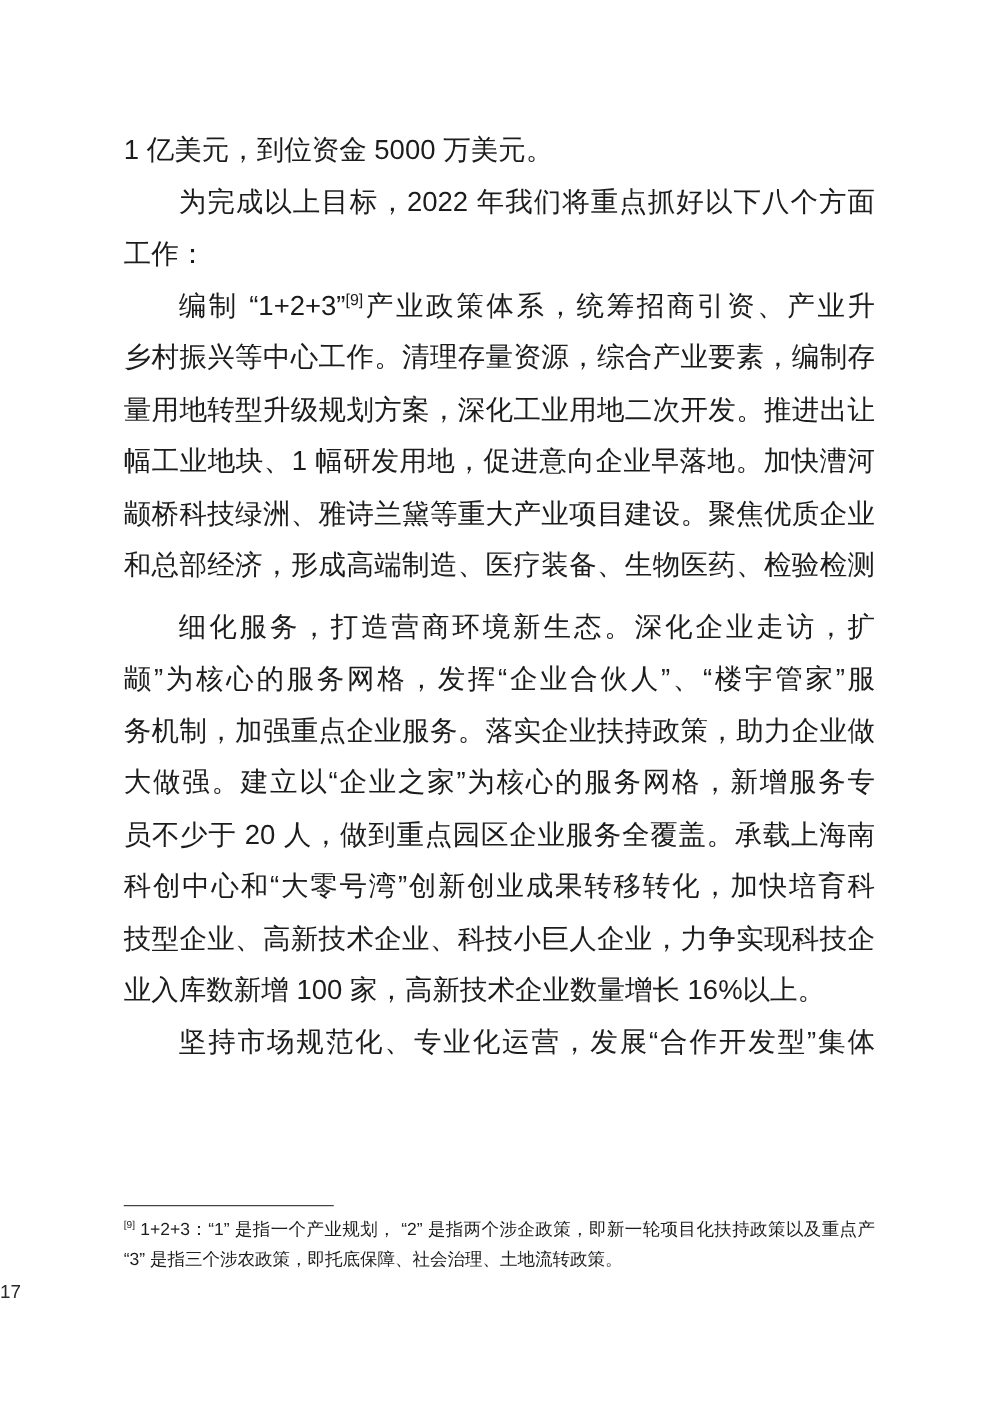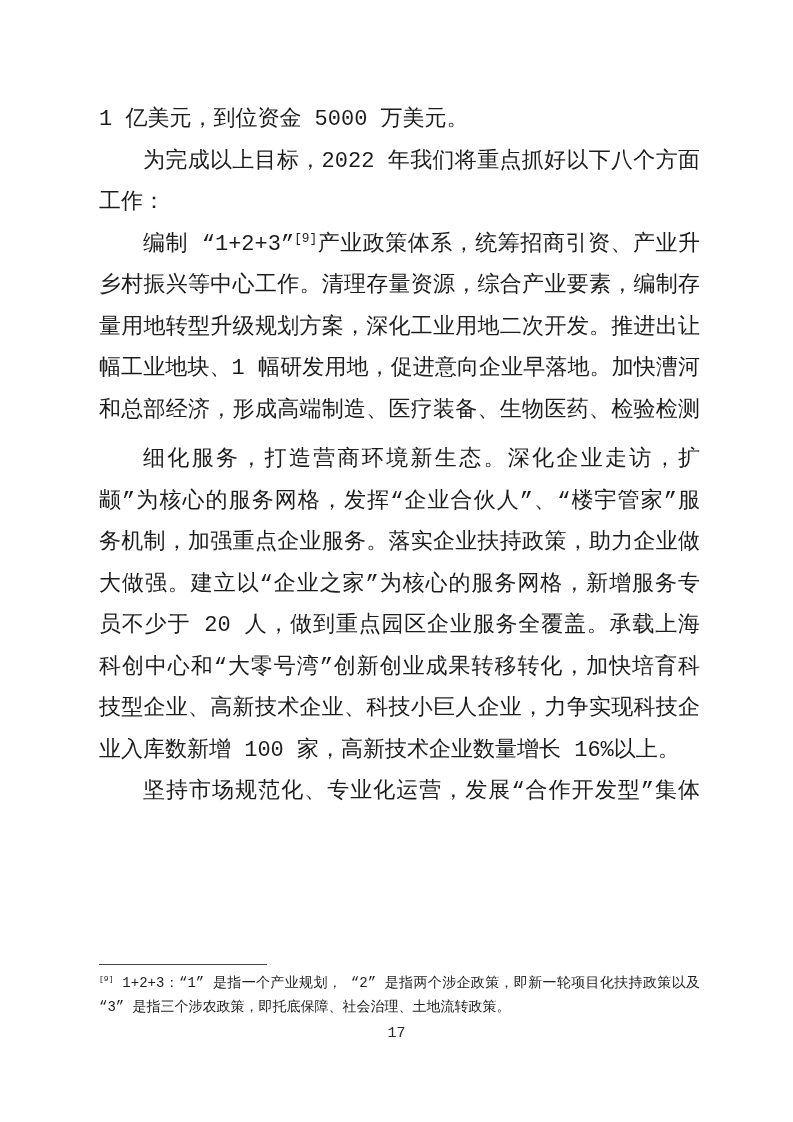--- a/index.html
+++ b/index.html
@@ -3,21 +3,21 @@
 <meta charset="utf-8">
 <style>
   html, body { margin: 0; padding: 0; }
   body { background: #ffffff; }
   .page {
     position: relative;
     width: 793px;
     height: 1122px;
     background: #ffffff;
     color: #1c1c1c;
-    font-family: Liberation Mono, monospace;
+    font-family: Liberation Sans, sans-serif;
     overflow: hidden;
   }
   .body-text {
     position: absolute;
     left: 99px;
     top: 99px;
     width: 601px;
     font-size: 22px;
   }
   .para { margin: 0; }
@@ -57,21 +57,21 @@
   }
   .footnote .line {
     height: 24px;
     line-height: 24px;
   }
   .page-number {
     position: absolute;
     left: 0;
     top: 1025px;
     width: 100%;
-    text-align: center;
+    text-align: left;
     font-size: 15px;
     color: #2a2a2a;
   }
 </style>
 </head>
 <body>
 
 <div class="page">
   <div class="body-text" id="body-text">
       <div class="para body">
@@ -79,20 +79,21 @@
       </div>
       <div class="para body indent">
         <div class="line first stretch"><span>为完成以上目标，2022 年我们将重点抓好以下八个方面的</span></div>
         <div class="line"><span>工作：</span></div>
       </div>
       <div class="para body indent">
         <div class="line first stretch"><span>编制 “1+2+3”</span><sup class="ref">[9]</sup><span>产业政策体系，统筹招商引资、产业升级、</span></div>
         <div class="line stretch"><span>乡村振兴等中心工作。清理存量资源，综合产业要素，编制存</span></div>
         <div class="line stretch"><span>量用地转型升级规划方案，深化工业用地二次开发。推进出让 4</span></div>
         <div class="line stretch"><span>幅工业地块、1 幅研发用地，促进意向企业早落地。加快漕河泾</span></div>
+        <div class="line stretch"><span>颛桥科技绿洲、雅诗兰黛等重大产业项目建设。聚焦优质企业</span></div>
         <div class="line stretch"><span>和总部经济，形成高端制造、医疗装备、生物医药、检验检测</span></div>
       </div>
       <div class="para body indent gap-before">
         <div class="line first stretch"><span>细化服务，打造营商环境新生态。深化企业走访，扩大“金</span></div>
         <div class="line stretch"><span>颛”为核心的服务网格，发挥“企业合伙人”、“楼宇管家”服</span></div>
         <div class="line stretch"><span>务机制，加强重点企业服务。落实企业扶持政策，助力企业做</span></div>
         <div class="line stretch"><span>大做强。建立以“企业之家”为核心的服务网格，新增服务专</span></div>
         <div class="line stretch"><span>员不少于 20 人，做到重点园区企业服务全覆盖。承载上海南部</span></div>
         <div class="line stretch"><span>科创中心和“大零号湾”创新创业成果转移转化，加快培育科</span></div>
         <div class="line stretch"><span>技型企业、高新技术企业、科技小巨人企业，力争实现科技企</span></div>

